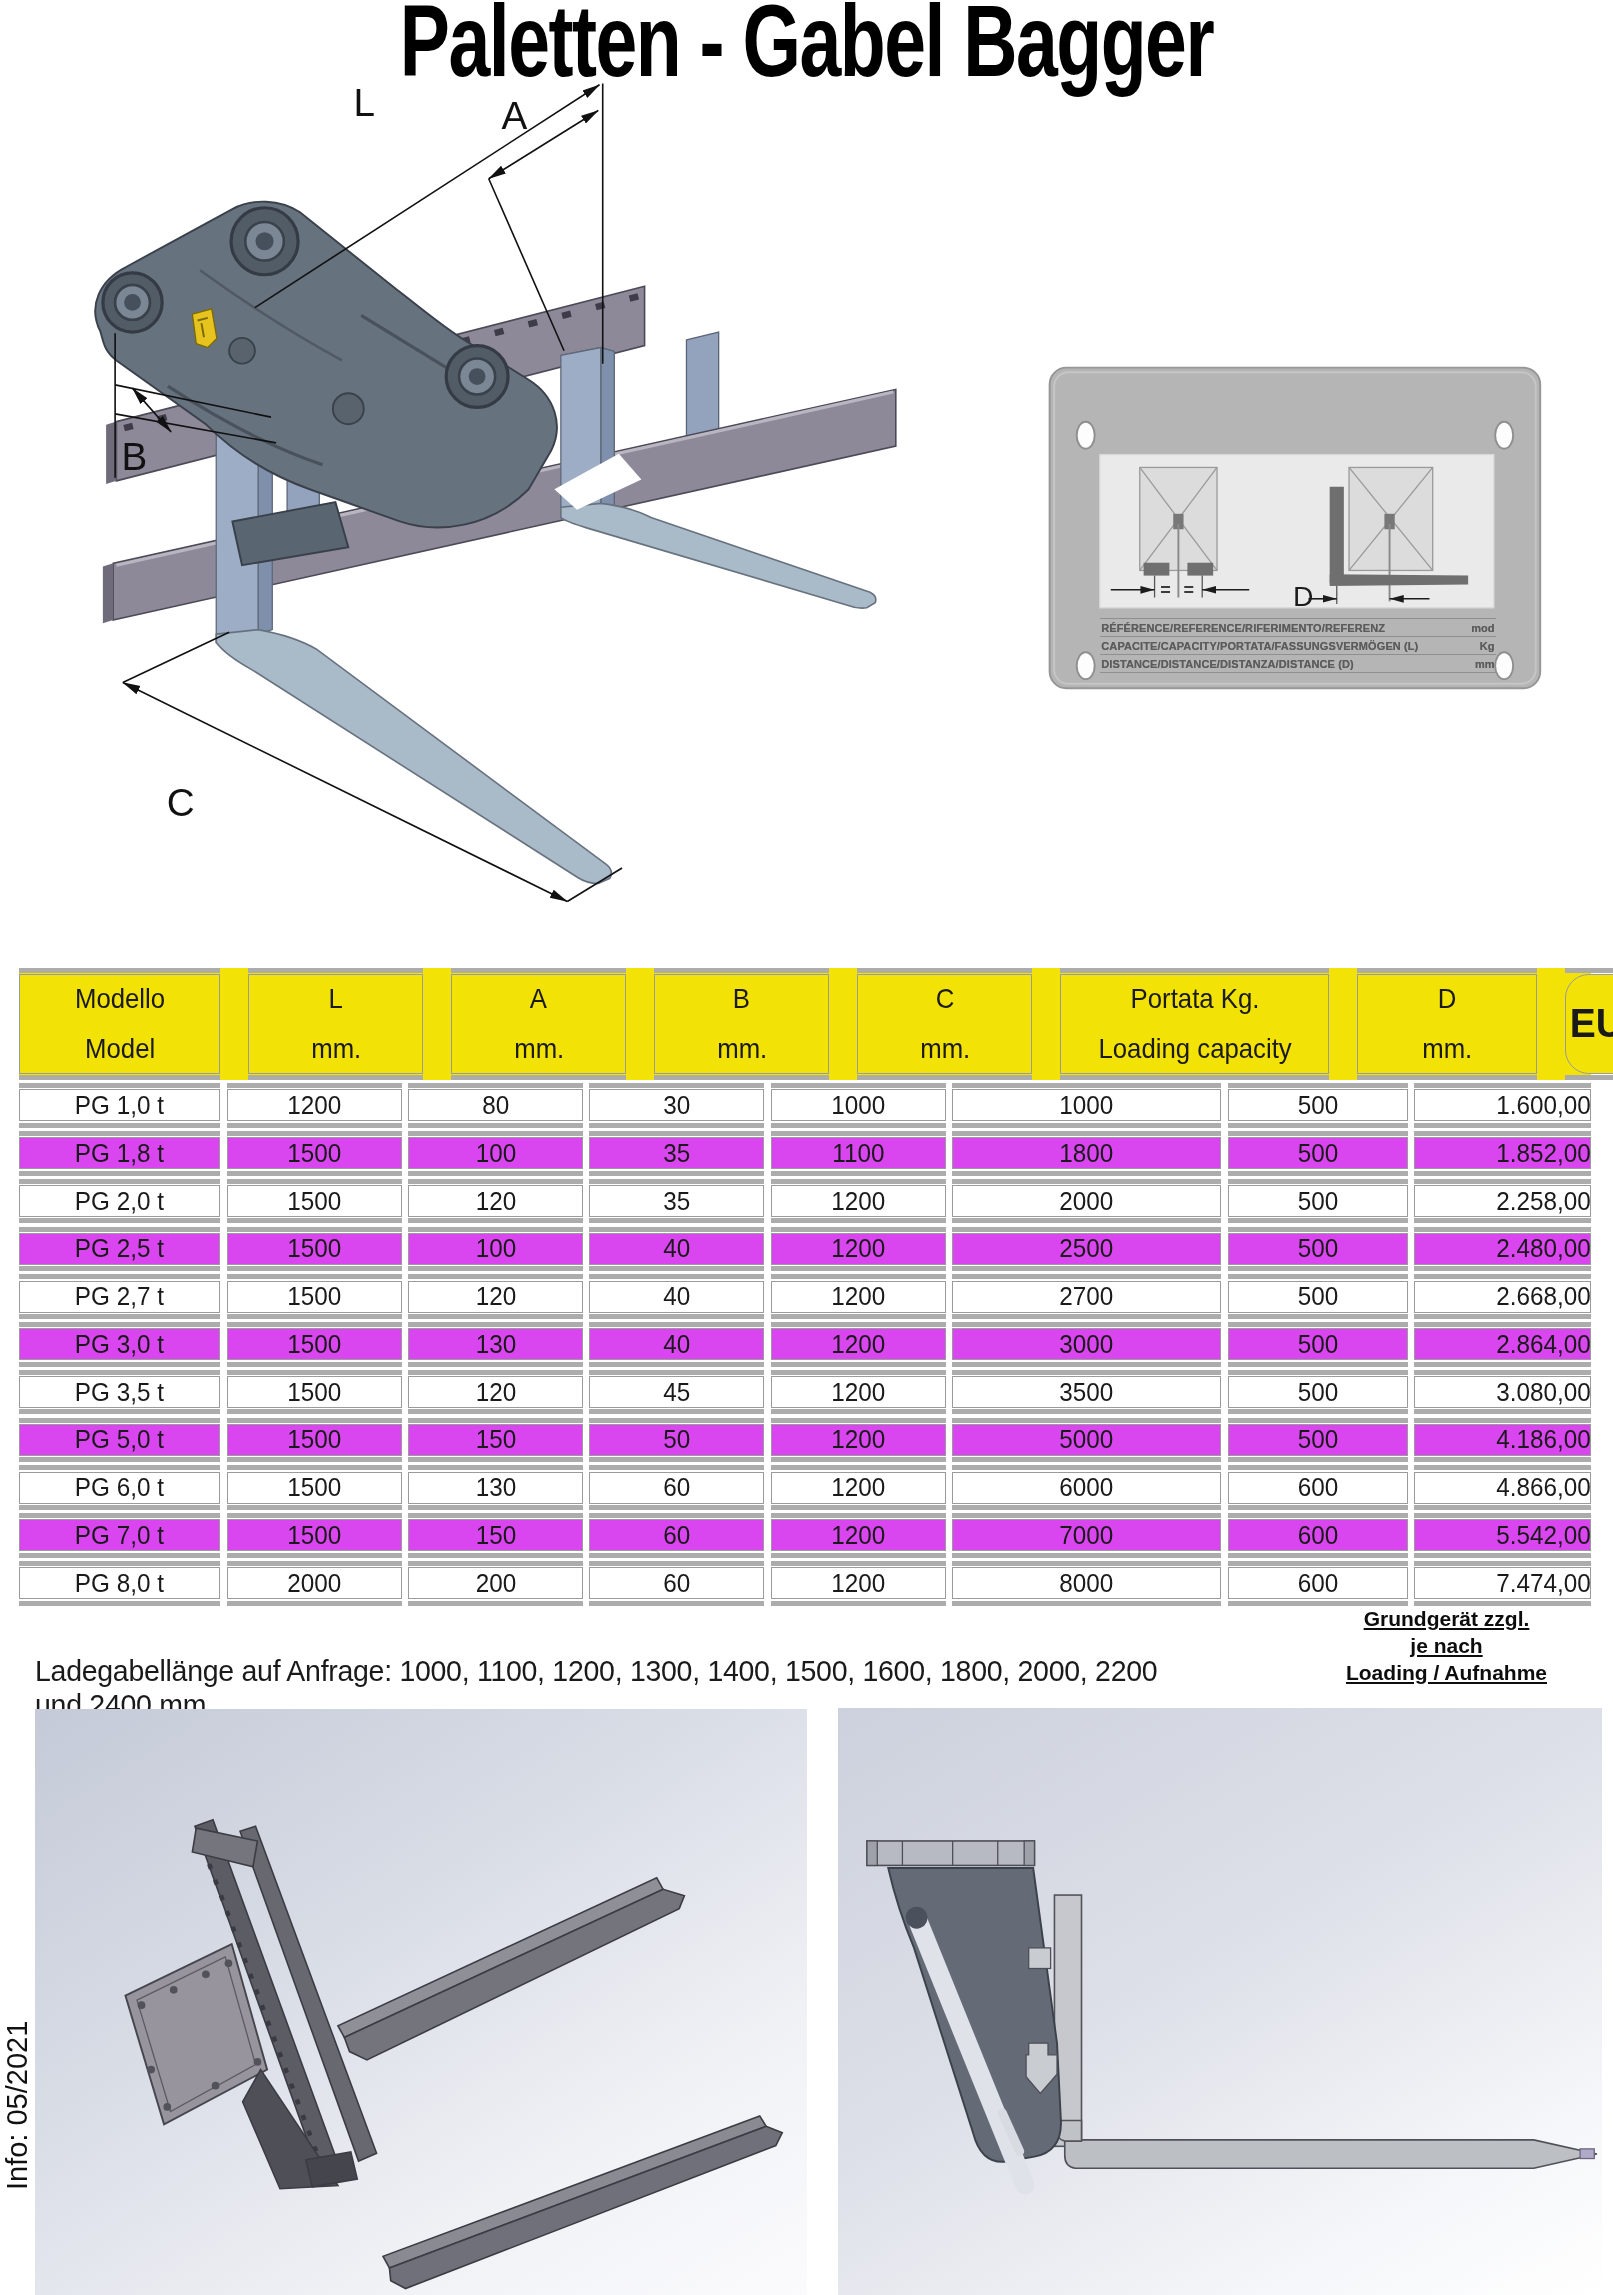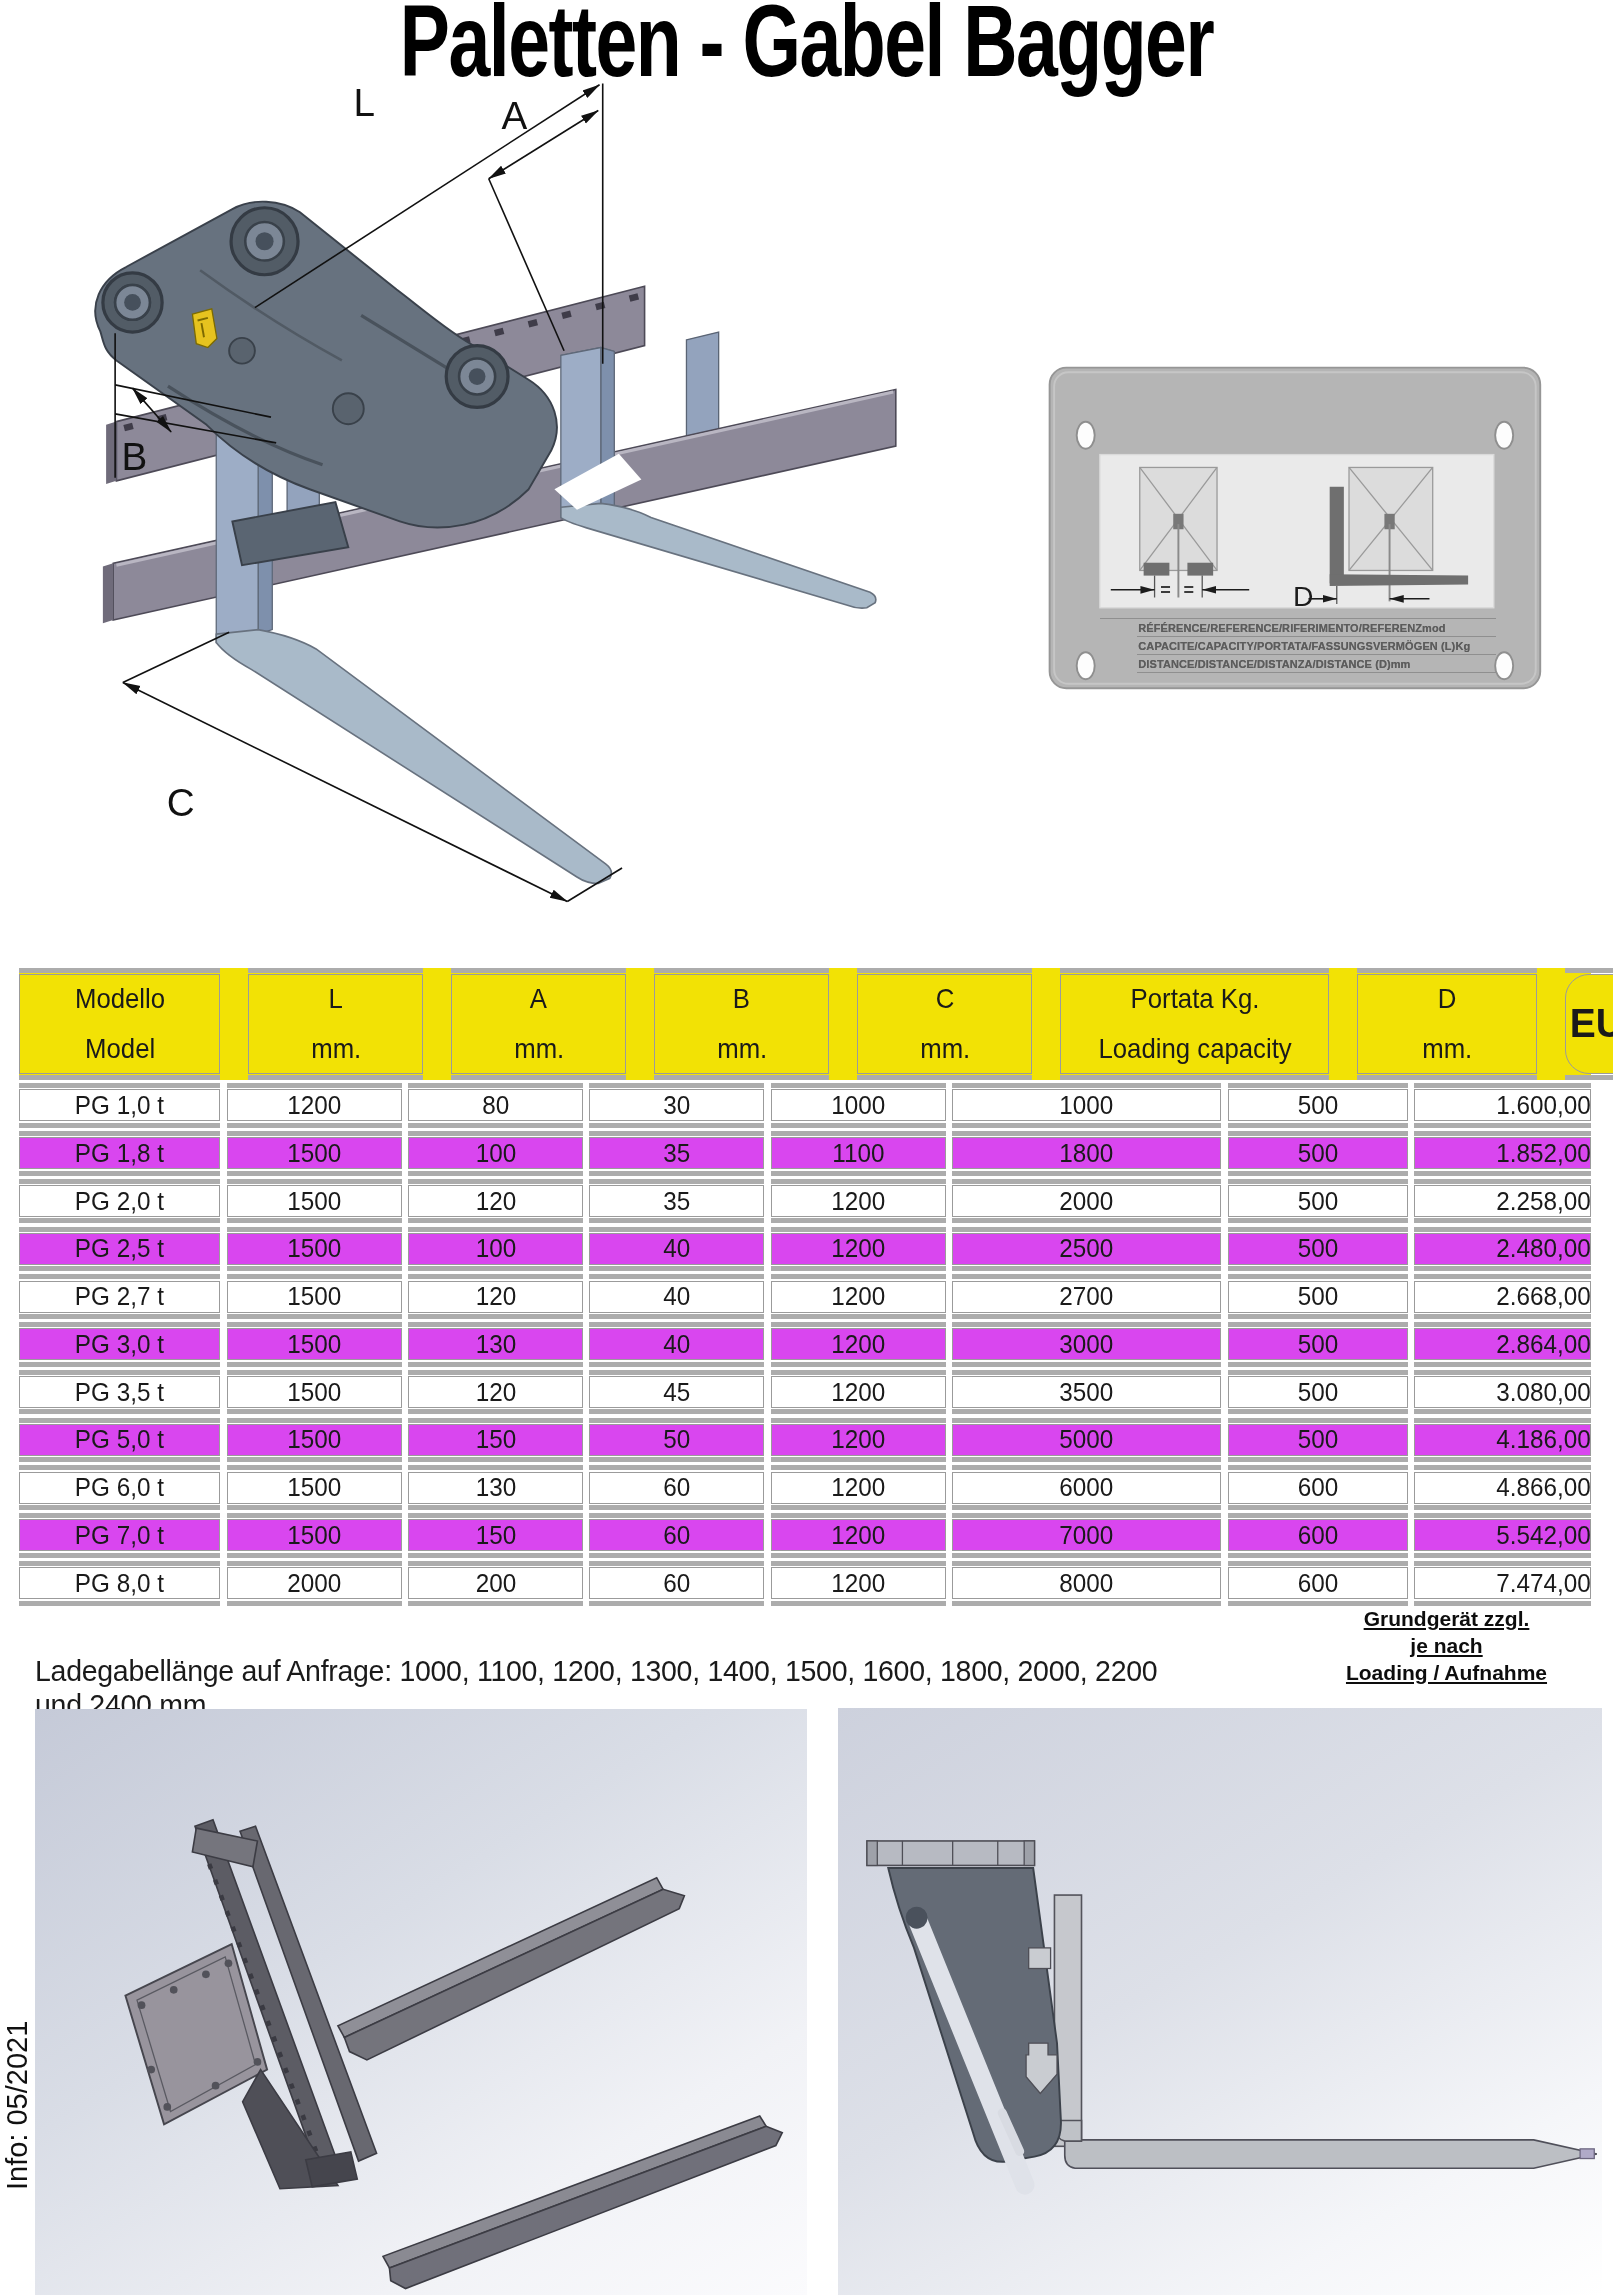--- a/index.html
+++ b/index.html
@@ -12,25 +12,24 @@
     position:absolute;top:-9px;left:0;right:0;margin:0;text-align:center;
     font-size:94px;font-weight:bold;letter-spacing:-1.9px;line-height:1.0;
     transform:scale(0.80,1.08);transform-origin:center top;color:#000;
   }
   
   .diagram-wrap{position:absolute;left:39px;top:77px;width:902px;height:876px;}
   .plate-wrap{position:absolute;left:1043px;top:358px;width:509px;height:338px;}
   .plate-wrap svg{position:absolute;left:0;top:0;}
   .plate-rows{position:absolute;left:57px;top:260px;width:396px;border-top:1.9px solid #8f8f8f;}
   .plate-row{
-    display:flex;align-items:flex-end;
+    display:flex;justify-content:space-between;align-items:flex-end;
     border-bottom:1.9px solid #8f8f8f;padding:3.2px 1.3px 1.9px 1.3px;
     font-size:11px;font-weight:bold;color:#5c5c5c;letter-spacing:0.1px;
     text-shadow:0 0 0.6px rgba(92,92,92,.85);
-    margin-left:37px;
   }
   
   .spec-table{
     position:absolute;left:19.3px;top:968px;width:1572px;
     display:flex;flex-direction:column;gap:3.2px;
   }
   .t-row{
     display:grid;gap:6.4px;
     grid-template-columns:201px 175px 175px 175px 175px 269px 180px 1fr;
   }

